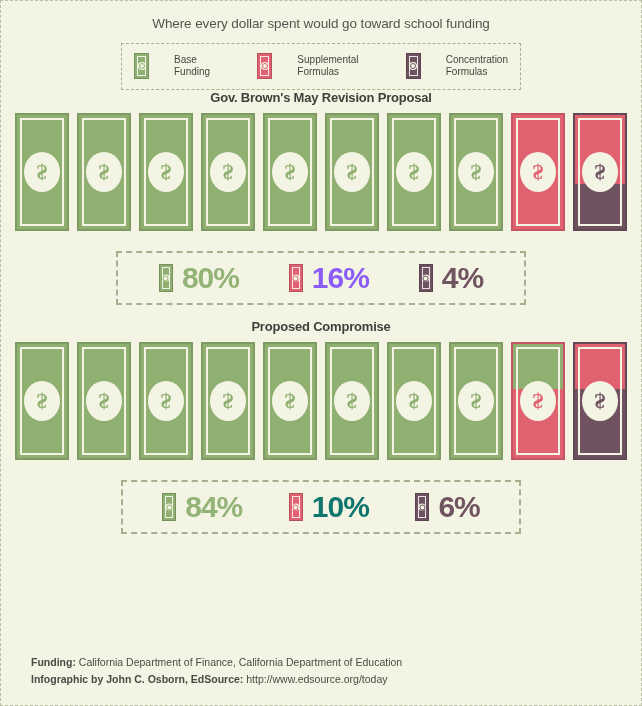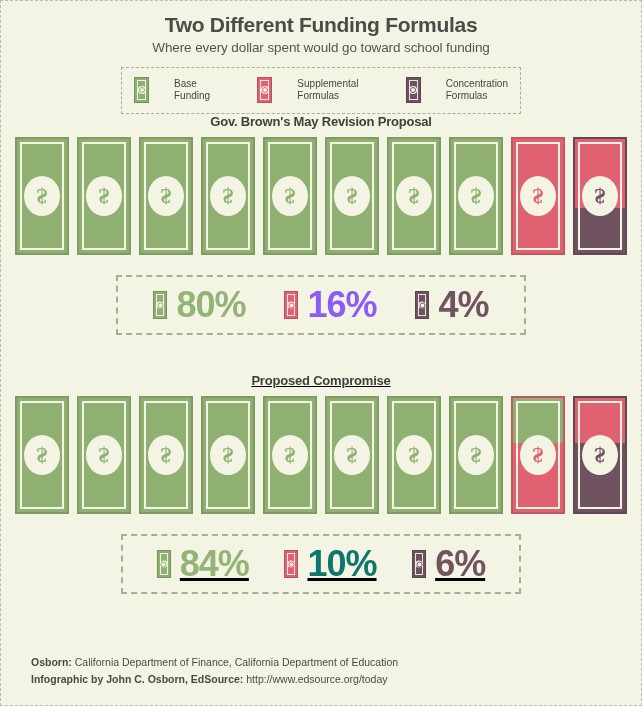--- a/index.html
+++ b/index.html
@@ -167,21 +167,21 @@
     align-items: center;
     justify-content: space-around;
     padding: 10px 16px;
   }
   .pct-item {
     display: flex;
     align-items: center;
     gap: 9px;
   }
   .pct-value {
-    font-size: 36px;
+    font-size: 30px;
     font-weight: bold;
     letter-spacing: -1px;
     line-height: 1;
   }
 
   
   .footer {
     position: absolute;
     left: 30px;
     bottom: 18px;
@@ -190,21 +190,20 @@
     line-height: 1.55;
   }
   .footer b { font-weight: bold; }
 </style>
 </head>
 <body>
 
 <div id="poster">
 
   <div class="header">
-    <div class="title">Two Different Funding Formulas</div>
     <div class="subtitle">Where every dollar spent would go toward school funding</div>
   </div>
 
   <div class="legend" id="legend">
       <div class="legend-item">
         <span class="mini-bill" style="width: 15px; height: 26px; background: rgb(143, 176, 113); border: 1px solid rgb(117, 144, 93);">
           <span class="mini-inner"></span>
           <span class="mini-dot" style="width: 8px; height: 8px;">
             <i style="width: 4px; height: 4px; border-width: 1px; border-color: rgb(143, 176, 113);"></i>
           </span>
@@ -352,21 +351,21 @@
             <span class="mini-bill" style="width: 14px; height: 28px; background: rgb(110, 82, 96); border: 1px solid rgb(90, 67, 79);">
               <span class="mini-inner"></span>
               <span class="mini-dot" style="width: 7px; height: 7px;">
                 <i style="width: 4px; height: 4px; border-width: 1px; border-color: rgb(110, 82, 96);"></i>
               </span>
             </span>
             <div class="pct-value" style="color: rgb(112, 84, 95);">4%</div>
           </div>
         </div>
       </div>
-      <div style="margin-top: 38px; text-decoration: underline;">
+      <div style="margin-top: 14px;">
         <div class="section-title">Proposed Compromise</div>
         <div class="bill-row">
           <div class="bill">
             <div class="fill-top" style="height: 100%; background: rgb(143, 176, 113);"></div>
             <div class="fill-bot" style="height: 0%; background: rgb(143, 176, 113);"></div>
             <div class="inner-border"></div>
             <div class="seal">
               <span style="color: rgb(143, 176, 113);">$</span>
             </div>
             <div class="outline" style="border: 2px solid rgb(126, 155, 99);"></div>
@@ -480,20 +479,20 @@
               </span>
             </span>
             <div class="pct-value" style="color: rgb(112, 84, 95);">6%</div>
           </div>
         </div>
       </div>
     </div>
 
   <div class="footer">
     <div>
-      <b>Osborn:</b><span> California Department of Finance, California Department of Education</span>
+      <b>Funding:</b><span> California Department of Finance, California Department of Education</span>
     </div>
     <div>
       <b>Infographic by John C. Osborn, EdSource:</b><span> http://www.edsource.org/today</span>
     </div>
   </div>
 
 </div>
 
 </body></html>

